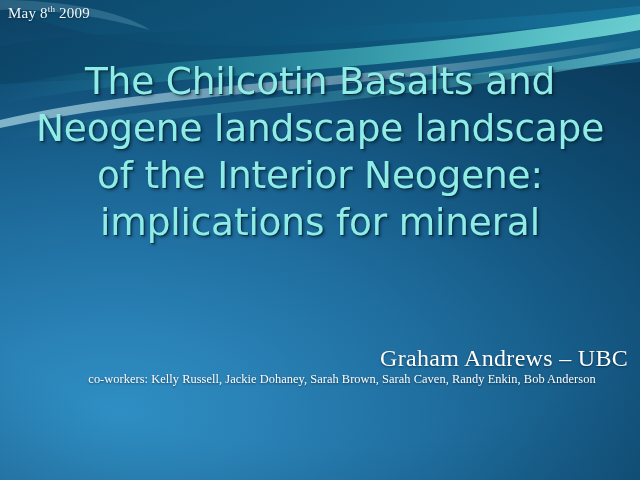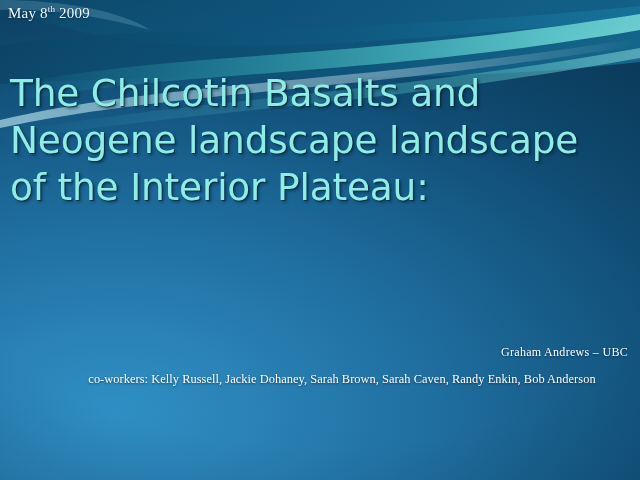--- a/index.html
+++ b/index.html
@@ -35,42 +35,41 @@
     text-shadow:0 1px 2px rgba(0,20,35,.55);
     white-space:nowrap;
     z-index:6;
   }
   .date sup{ font-size:9px; vertical-align:super; }
 
   
   .title{
     position:absolute;
     left:0; right:0; top:58px;
-    text-align:left;
+    text-align:center;
     color:#8FEDE6;
     font-family:"DejaVu Sans", sans-serif;
     font-weight:400;
     font-size:37.5px;
     line-height:47px;
     letter-spacing:-.2px;
     text-shadow:
       1px 1px 0 rgba(6,40,60,.75),
       2px 2px 3px rgba(4,28,44,.55);
     z-index:5;
     padding:0 10px;
-    margin-top:12px;
   }
 
   
   .author{
     position:absolute;
     right:12px; top:345px;
     color:#ffffff;
     font-family:"Liberation Serif", serif;
-    font-size:12px;
+    font-size:24px;
     letter-spacing:.3px;
     text-shadow:0 1px 2px rgba(0,22,38,.6);
     white-space:nowrap;
     z-index:6;
   }
   .coworkers{
     position:absolute;
     left:0; right:0; top:372px;
     text-align:center;
     color:#ffffff;
@@ -139,21 +138,22 @@
 
   <div class="vignette"></div>
 
   <div class="date">
     <span>May 8</span><sup>th</sup><span> 2009</span>
   </div>
 
   <div class="title">
     <div>The Chilcotin Basalts and</div>
     <div>Neogene landscape landscape</div>
-    <div>of the Interior Plateau:</div>
+    <div>of the Interior Neogene:</div>
+    <div>implications for mineral</div>
   </div>
 
   <div class="author">Graham Andrews – UBC</div>
   <div class="coworkers">co-workers: Kelly Russell, Jackie Dohaney, Sarah Brown, Sarah Caven, Randy Enkin, Bob Anderson</div>
 
   <div class="logos">
 
     
     
 

